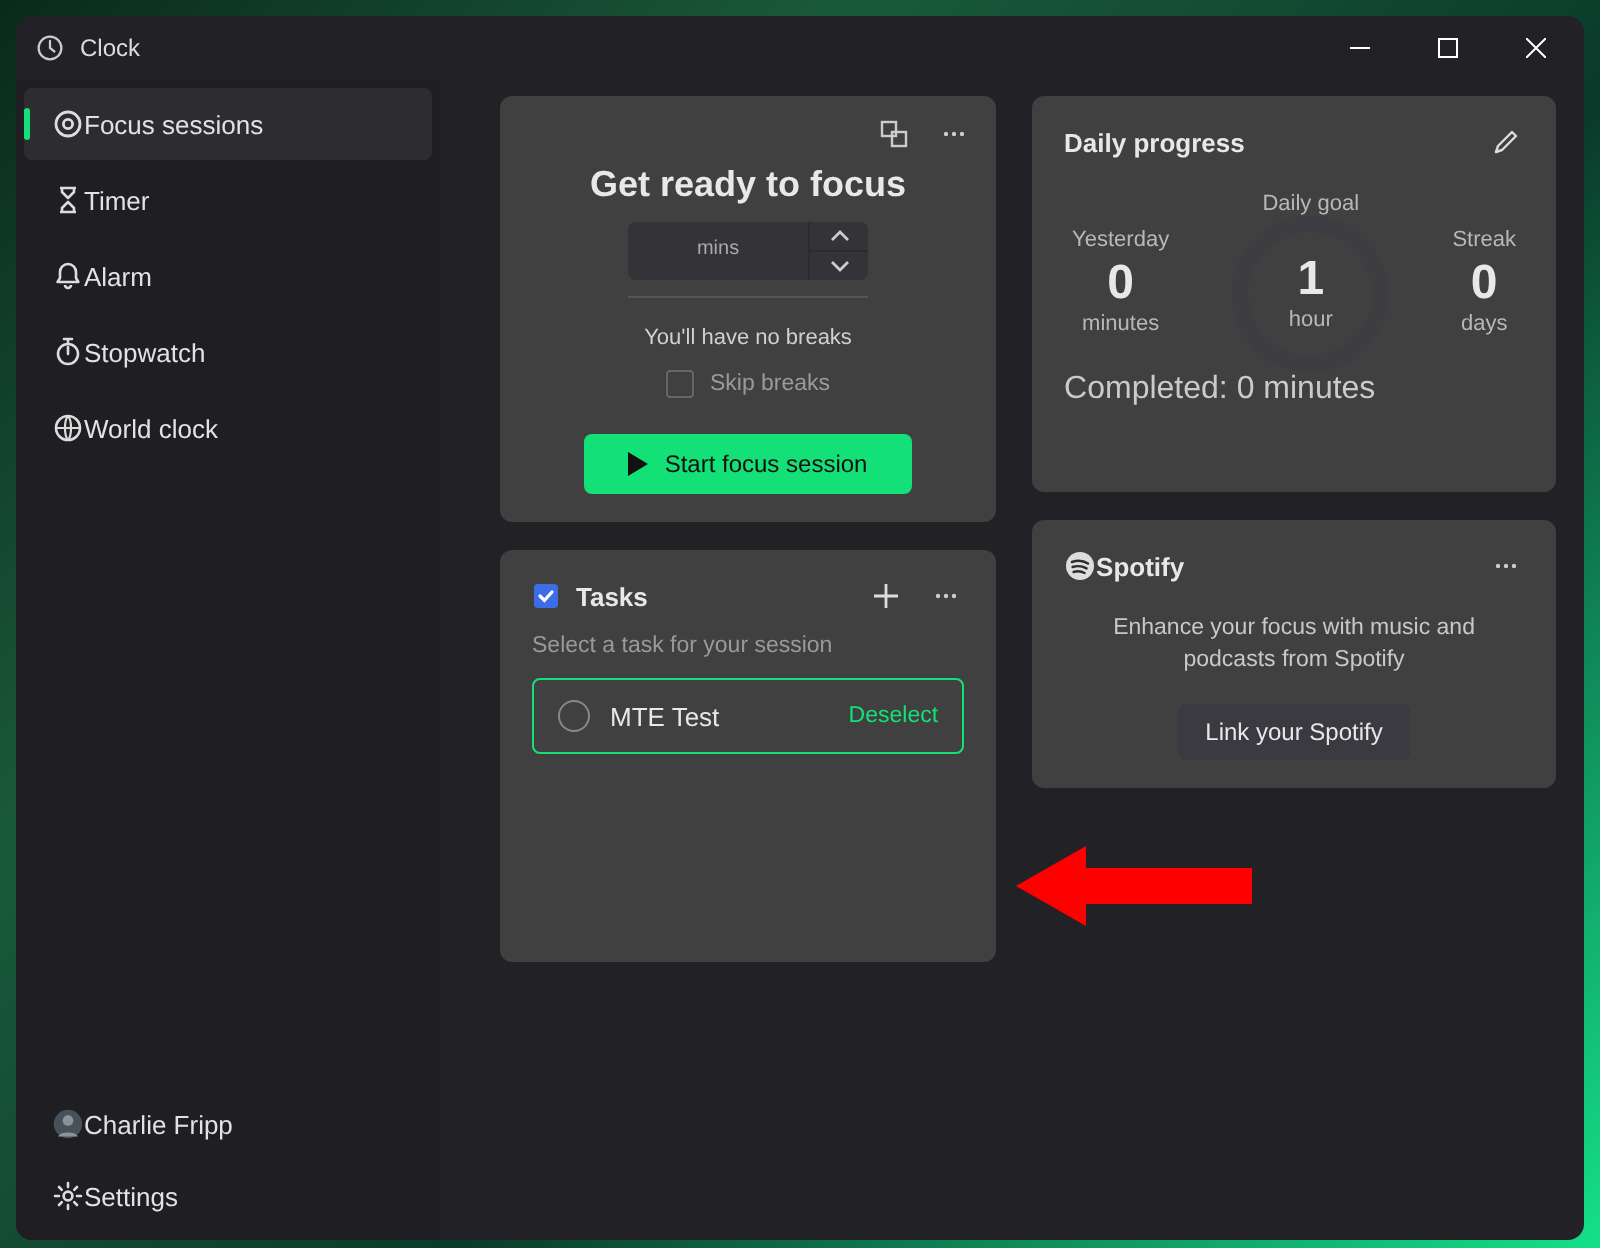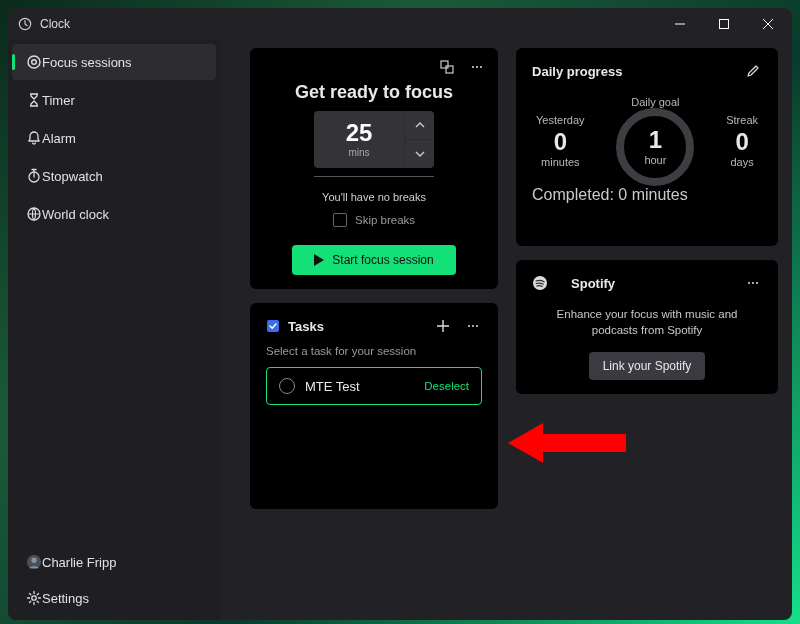--- a/index.html
+++ b/index.html
@@ -21,21 +21,21 @@
   .nav-item { display: flex; align-items: center; height: 36px; padding: 0 10px 0 14px; border-radius: 4px; font-size: 13px; color: #e2e2e2; position: relative; }
   .nav-item.active { background: #2c2c31; }
   .nav-item.active::before { content: ""; position: absolute; left: 0; top: 10px; bottom: 10px; width: 3px; background: #14e078; border-radius: 2px; }
   .nav-item .nav-icon { width: 16px; height: 16px; display: inline-flex; align-items: center; justify-content: center; }
   .sidebar .spacer { flex: 1; }
   .content { flex: 1; padding: 8px 14px 14px 30px; overflow: hidden; }
   .grid { display: flex; gap: 18px; }
   .col { display: flex; flex-direction: column; gap: 14px; }
   .col.left { width: 250px; }
   .col.right { width: 264px; }
-  .card { background: #000000; border-radius: 6px; padding: 14px 16px; }
+  .card { background: #404040; border-radius: 6px; padding: 14px 16px; }
   .card-header { display: flex; justify-content: space-between; align-items: center; }
   .card-header .title { font-size: 13px; font-weight: 600; }
   .icon-row { display: flex; gap: 12px; }
   .icon-btn { width: 18px; height: 18px; display: inline-flex; align-items: center; justify-content: center; color: #ddd; }
   .focus-card { text-align: center; position: relative; padding-top: 34px; }
   .focus-card h2 { font-size: 18px; font-weight: 600; margin-bottom: 8px; }
   .focus-desc { font-size: 11px; color: #b8b8b8; line-height: 1.45; margin: 0 4px 16px; }
   .time-box { width: 120px; margin: 0 auto 8px; background: #333338; border-radius: 4px; display: flex; }
   .time-main { flex: 1; padding: 8px 0 10px; }
   .time-main .num { font-size: 24px; font-weight: 600; color: #fff; }
@@ -59,21 +59,21 @@
   .daily-card { min-height: 198px; }
   .progress-row { display: flex; align-items: center; justify-content: space-between; margin-top: 16px; padding: 0 4px; }
   .progress-item { text-align: center; }
   .progress-item .lab { font-size: 11px; color: #b8b8b8; }
   .progress-item .big { font-size: 24px; font-weight: 600; margin-top: 2px; }
   .progress-item .below { font-size: 11px; color: #b8b8b8; margin-top: 0px; }
   .ring { width: 78px; height: 78px; border-radius: 50%; border: 8px solid #3d3d42; display: flex; flex-direction: column; align-items: center; justify-content: center; }
   .completed { text-align: left; font-size: 16px; color: #cacaca; }
   .spotify-card .desc { font-size: 11.5px; color: #c8c8c8; text-align: center; margin: 14px 8px 14px; line-height: 1.4; }
   .link-btn { display: block; margin: 0 auto; background: #3a3a40; border: none; color: #e8e8e8; padding: 7px 14px; font-size: 12px; border-radius: 4px; }
-  .spotify-head { display: flex; align-items: center; gap: 23px; }
+  .spotify-head { display: flex; align-items: center; gap: 0; }
   .tasks-head { display: flex; align-items: center; gap: 8px; }
   .card-top-icons { position: absolute; top: 10px; right: 12px; display: flex; gap: 12px; }
   .arrow-overlay { position: absolute; left: 508px; top: 418px; pointer-events: none; }
   svg { display: block; }
 </style>
 </head>
 <body>
 
 <div class="window">
   <div class="titlebar">
@@ -189,21 +189,20 @@
                 <svg width="14" height="14" viewBox="0 0 14 14">
                     <circle cx="3" cy="7" r="1.1" fill="#ccc"></circle>
                     <circle cx="7" cy="7" r="1.1" fill="#ccc"></circle>
                     <circle cx="11" cy="7" r="1.1" fill="#ccc"></circle>
                   </svg>
               </span>
             </div>
             <h2>Get ready to focus</h2>
             <div class="time-box">
               <div class="time-main">
-                <div class="num">25</div>
                 <div class="unit">mins</div>
               </div>
               <div class="steppers">
                 <div class="step-btn">
                   <svg width="10" height="10" viewBox="0 0 10 10">
                       <path d="M1 7l4-4 4 4" fill="none" stroke="#ccc" stroke-width="1.4"></path>
                     </svg>
                 </div>
                 <div class="step-btn">
                   <svg width="10" height="10" viewBox="0 0 10 10">

